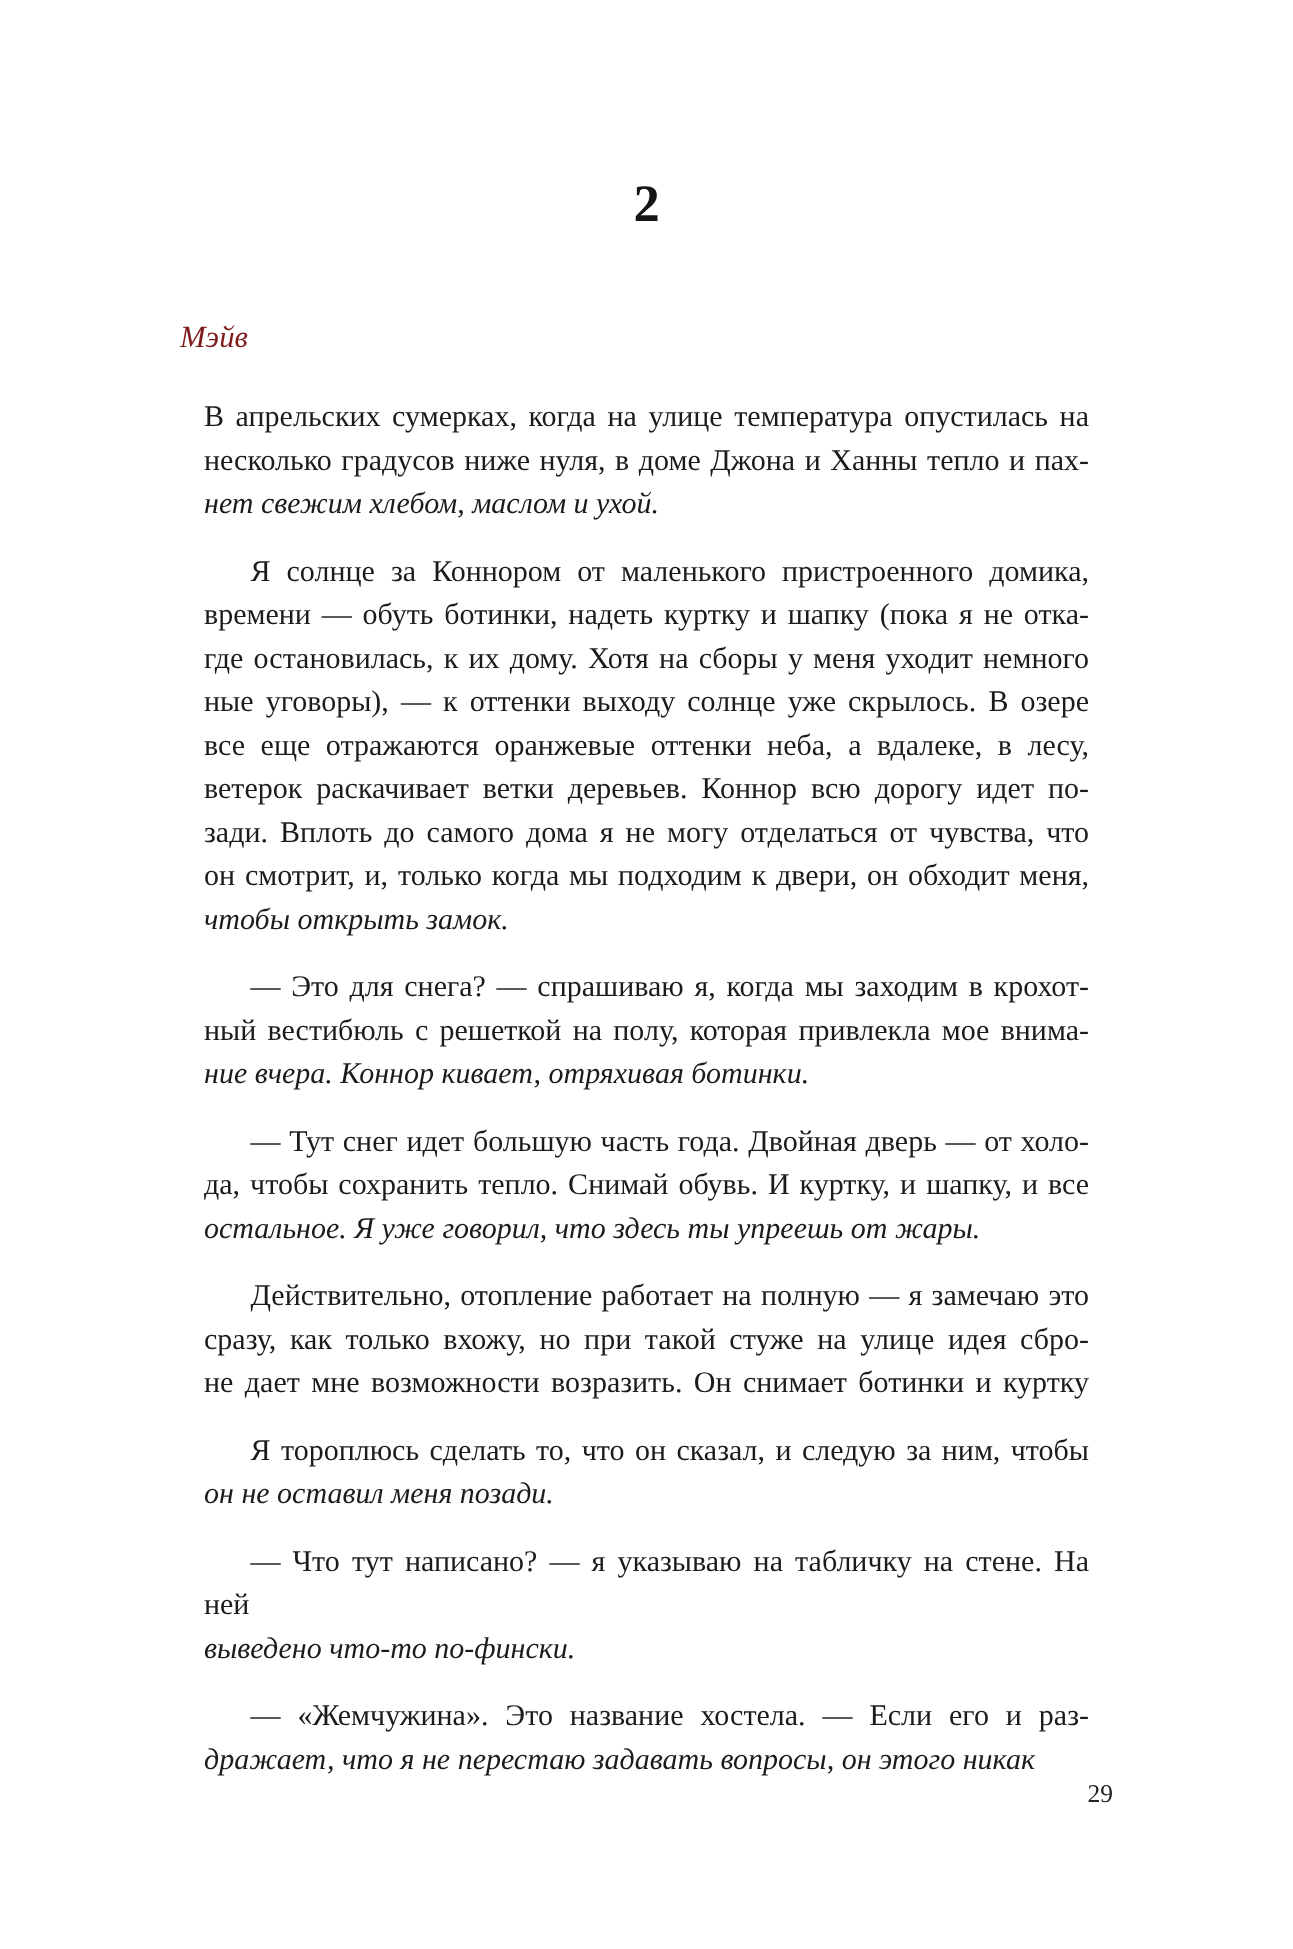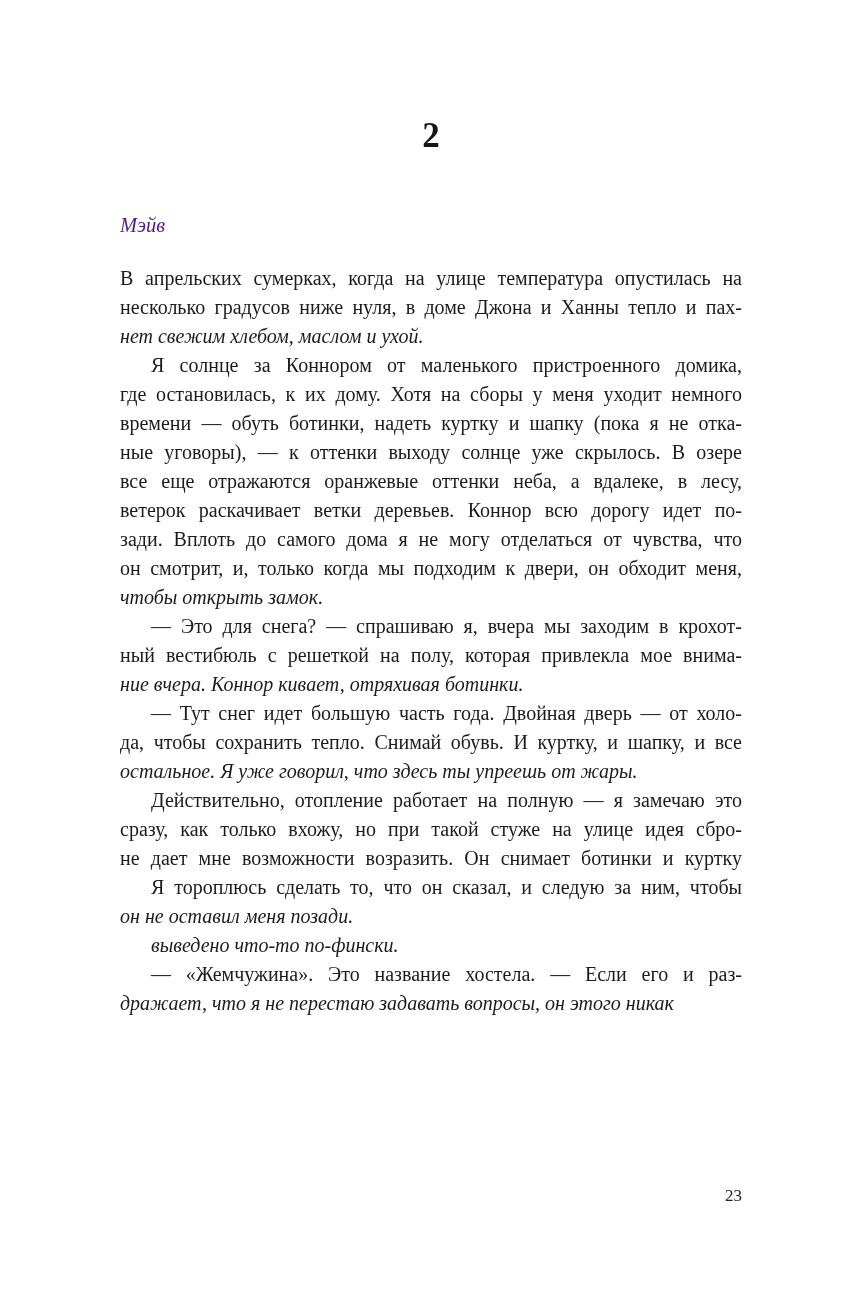--- a/index.html
+++ b/index.html
@@ -27,30 +27,30 @@
     font-size: 35px;
     line-height: 40px;
     color: #151515;
   }
   .narrator {
     width: 622px;
     margin: 56px auto 0 auto;
     font-style: italic;
     font-size: 20.5px;
     line-height: 26px;
-    color: #4c1d95;
+    color: #7f1d1d;
   }
   .body-text {
     width: 622px;
     margin: 26px auto 0 auto;
     font-size: 20px;
     line-height: 29px;
     color: #1b1b1b;
   }
-  .paragraph { margin: 0; }
+  .paragraph { margin: 16px; }
   .line {
     text-align: justify;
     text-align-last: justify;
     white-space: normal;
   }
   .line.last {
     text-align-last: left;
     font-style: italic;
   }
   .paragraph.indented .line:first-child {
@@ -74,51 +74,52 @@
   <div class="narrator">Мэйв</div>
 
   <div class="body-text">
       <div class="paragraph">
         <div class="line">В апрельских сумерках, когда на улице температура опустилась на</div>
         <div class="line">несколько градусов ниже нуля, в доме Джона и Ханны тепло и пах-</div>
         <div class="line last">нет свежим хлебом, маслом и ухой.</div>
       </div>
       <div class="paragraph indented">
         <div class="line">Я солнце за Коннором от маленького пристроенного домика,</div>
+        <div class="line">времени — обуть ботинки, надеть куртку и шапку (пока я не отка-</div>
         <div class="line">где остановилась, к их дому. Хотя на сборы у меня уходит немного</div>
-        <div class="line">времени — обуть ботинки, надеть куртку и шапку (пока я не отка-</div>
         <div class="line">ные уговоры), — к оттенки выходу солнце уже скрылось. В озере</div>
         <div class="line">все еще отражаются оранжевые оттенки неба, а вдалеке, в лесу,</div>
         <div class="line">ветерок раскачивает ветки деревьев. Коннор всю дорогу идет по-</div>
         <div class="line">зади. Вплоть до самого дома я не могу отделаться от чувства, что</div>
         <div class="line">он смотрит, и, только когда мы подходим к двери, он обходит меня,</div>
         <div class="line last">чтобы открыть замок.</div>
       </div>
       <div class="paragraph indented">
-        <div class="line">— Это для снега? — спрашиваю я, вчера мы заходим в крохот-</div>
+        <div class="line">— Это для снега? — спрашиваю я, когда мы заходим в крохот-</div>
         <div class="line">ный вестибюль с решеткой на полу, которая привлекла мое внима-</div>
         <div class="line last">ние вчера. Коннор кивает, отряхивая ботинки.</div>
       </div>
       <div class="paragraph indented">
         <div class="line">— Тут снег идет большую часть года. Двойная дверь — от холо-</div>
         <div class="line">да, чтобы сохранить тепло. Снимай обувь. И куртку, и шапку, и все</div>
         <div class="line last">остальное. Я уже говорил, что здесь ты упреешь от жары.</div>
       </div>
       <div class="paragraph indented">
         <div class="line">Действительно, отопление работает на полную — я замечаю это</div>
         <div class="line">сразу, как только вхожу, но при такой стуже на улице идея сбро-</div>
         <div class="line">не дает мне возможности возразить. Он снимает ботинки и куртку</div>
       </div>
       <div class="paragraph indented">
         <div class="line">Я тороплюсь сделать то, что он сказал, и следую за ним, чтобы</div>
         <div class="line last">он не оставил меня позади.</div>
       </div>
       <div class="paragraph indented">
+        <div class="line">— Что тут написано? — я указываю на табличку на стене. На ней</div>
         <div class="line last">выведено что-то по-фински.</div>
       </div>
       <div class="paragraph indented">
         <div class="line">— «Жемчужина». Это название хостела. — Если его и раз-</div>
         <div class="line last">дражает, что я не перестаю задавать вопросы, он этого никак</div>
       </div>
     </div>
 
-  <div class="page-number">23</div>
+  <div class="page-number">29</div>
 </div>
 
 </body></html>

